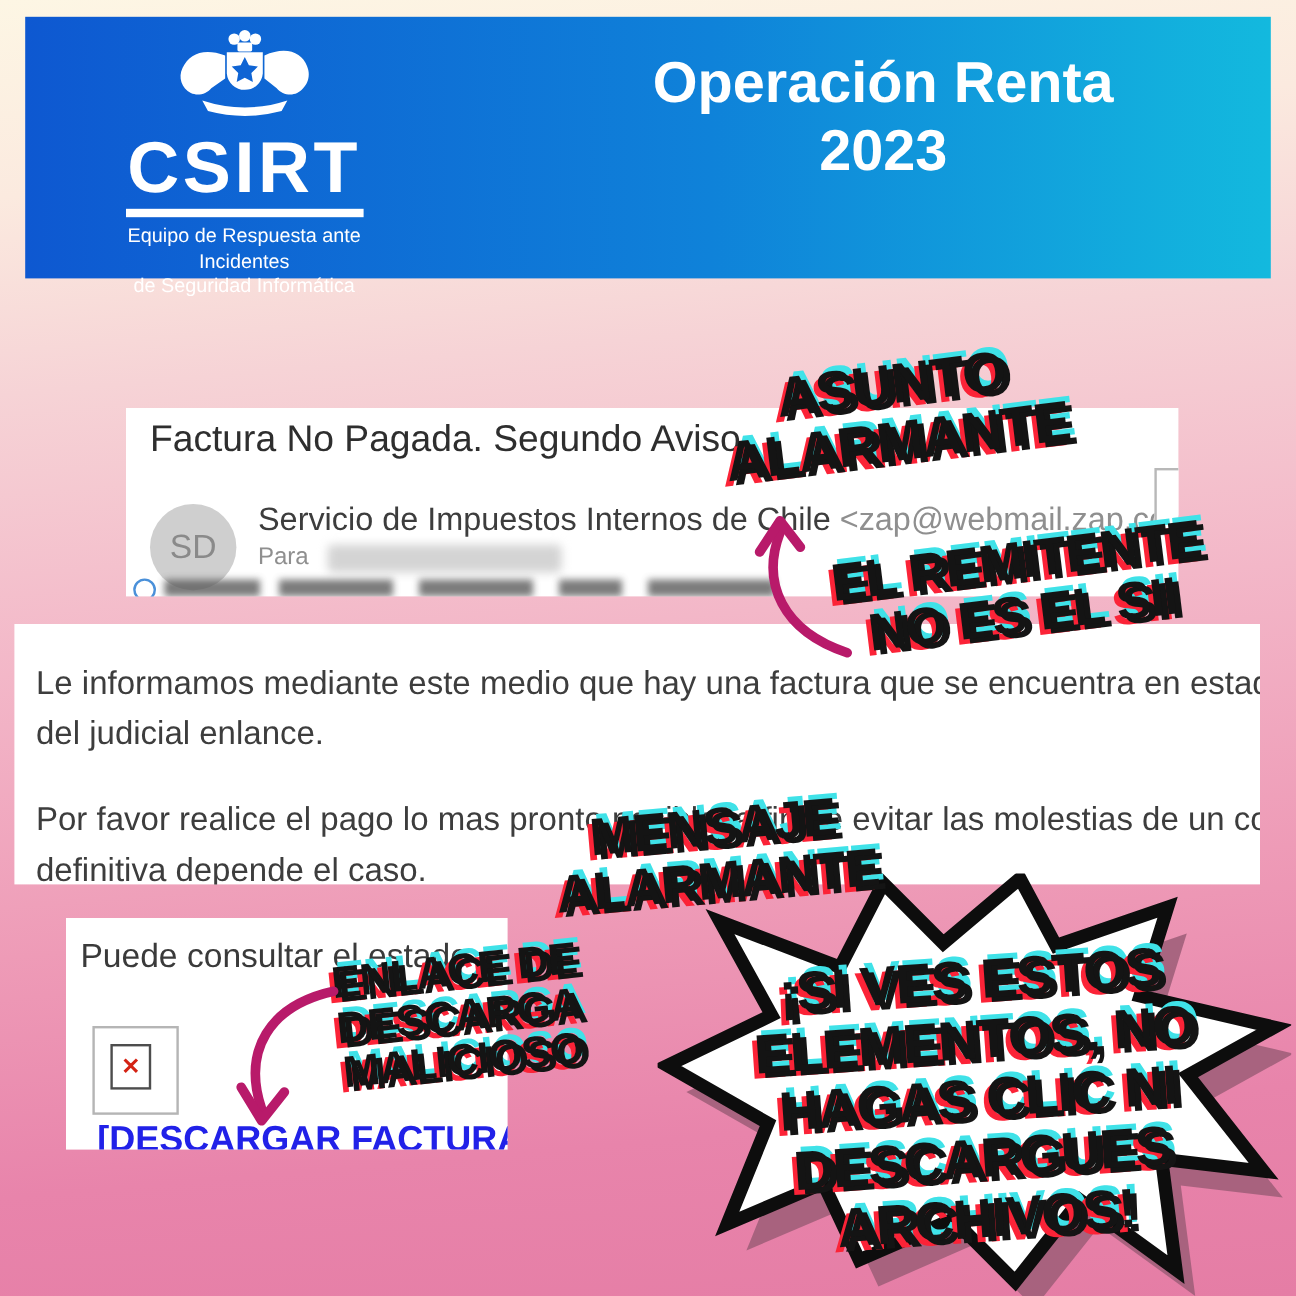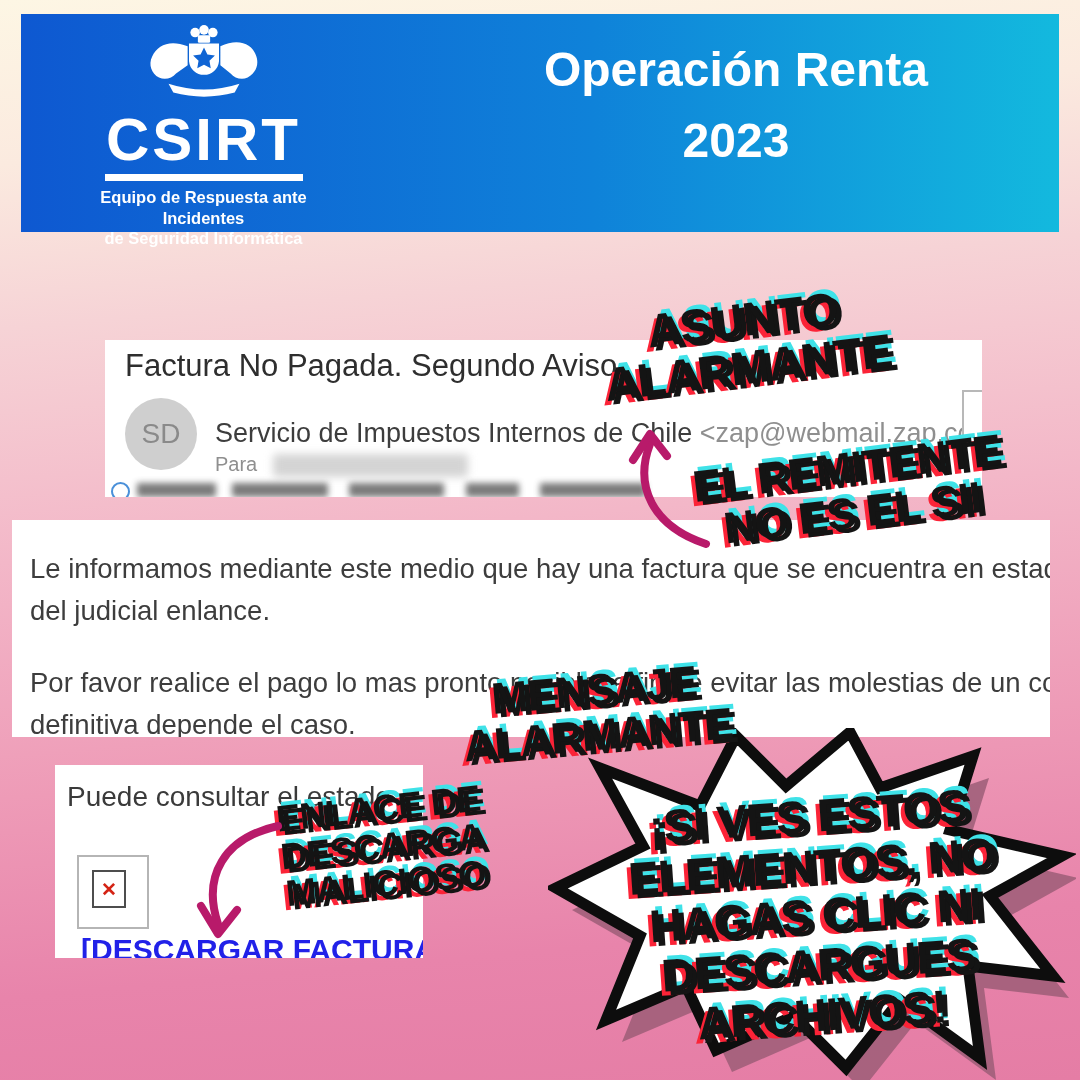--- a/index.html
+++ b/index.html
@@ -8,33 +8,33 @@
     font-family:"Liberation Sans",sans-serif;
     background:linear-gradient(175deg,#fdf6e4 0%,#fbeadf 14%,#f6d3d6 28%,#f3b7c8 48%,#ee9bb7 68%,#e884ab 85%,#e57da5 100%);
   }
   
   .banner{position:absolute;left:21px;top:14px;width:1038px;height:218px;
     background:linear-gradient(90deg,#0e58d1 0%,#0f82d9 55%,#13b9de 100%);}
   .logo-block{position:absolute;left:60px;top:6px;width:245px;text-align:center;color:#fff;}
   .logo-block svg{width:150px;height:92px;display:block;margin:0 auto;}
   .csirt{font-size:60px;font-weight:700;letter-spacing:3px;line-height:1.0;margin-top:-2px;}
   .csirt-underline{width:198px;height:7px;background:#fff;margin:4px auto 6px auto;}
-  .tagline{font-size:16.5px;line-height:1.25;font-weight:700;}
+  .tagline{font-size:16.5px;line-height:1.25;font-weight:400;}
   .campaign{position:absolute;left:480px;top:20px;width:470px;text-align:center;color:#fff;}
   .hashtag{font-size:43px;font-weight:700;letter-spacing:0.5px;}
   .camp1{font-size:48px;font-weight:700;margin-top:8px;}
-  .camp2{font-size:48px;font-weight:700;margin-top:16px;}
+  .camp2{font-size:48px;font-weight:700;margin-top:2px;}
   
   .section-title{position:absolute;left:46px;top:266px;font-size:41px;font-weight:800;
     font-style:italic;color:#191919;letter-spacing:-0.5px;}
   
   .white-box{position:absolute;background:#fff;overflow:hidden;z-index:2;text-align:right;}
   #email-header-box{left:105px;top:340px;width:877px;height:157px;}
   .subject{position:absolute;left:20px;top:8px;font-size:31px;color:#2e2e2e;white-space:nowrap;}
-  .avatar{position:absolute;left:20px;top:58px;width:72px;height:72px;border-radius:50%;
+  .avatar{position:absolute;left:20px;top:80px;width:72px;height:72px;border-radius:50%;
     background:#cfcfcf;color:#8a8a8a;font-size:28px;display:flex;align-items:center;justify-content:center;}
   .sender-line{position:absolute;left:110px;top:78px;font-size:27px;white-space:nowrap;}
   .sender-name{color:#3d3d3d;}
   .sender-addr{color:#8f8f8f;}
   .to-row{position:absolute;left:110px;top:113px;font-size:20px;color:#8f8f8f;}
   .blur-blob{position:absolute;left:168px;top:114px;width:195px;height:23px;background:#d4d4d4;
     border-radius:4px;filter:blur(4px);}
   .clip-row-icon{position:absolute;left:6px;top:142px;width:15px;height:15px;border-radius:50%;
     border:2.5px solid #4a90d9;}
   .clip-row-text{position:absolute;left:32px;top:143px;width:530px;height:14px;filter:blur(3px);opacity:.8;

